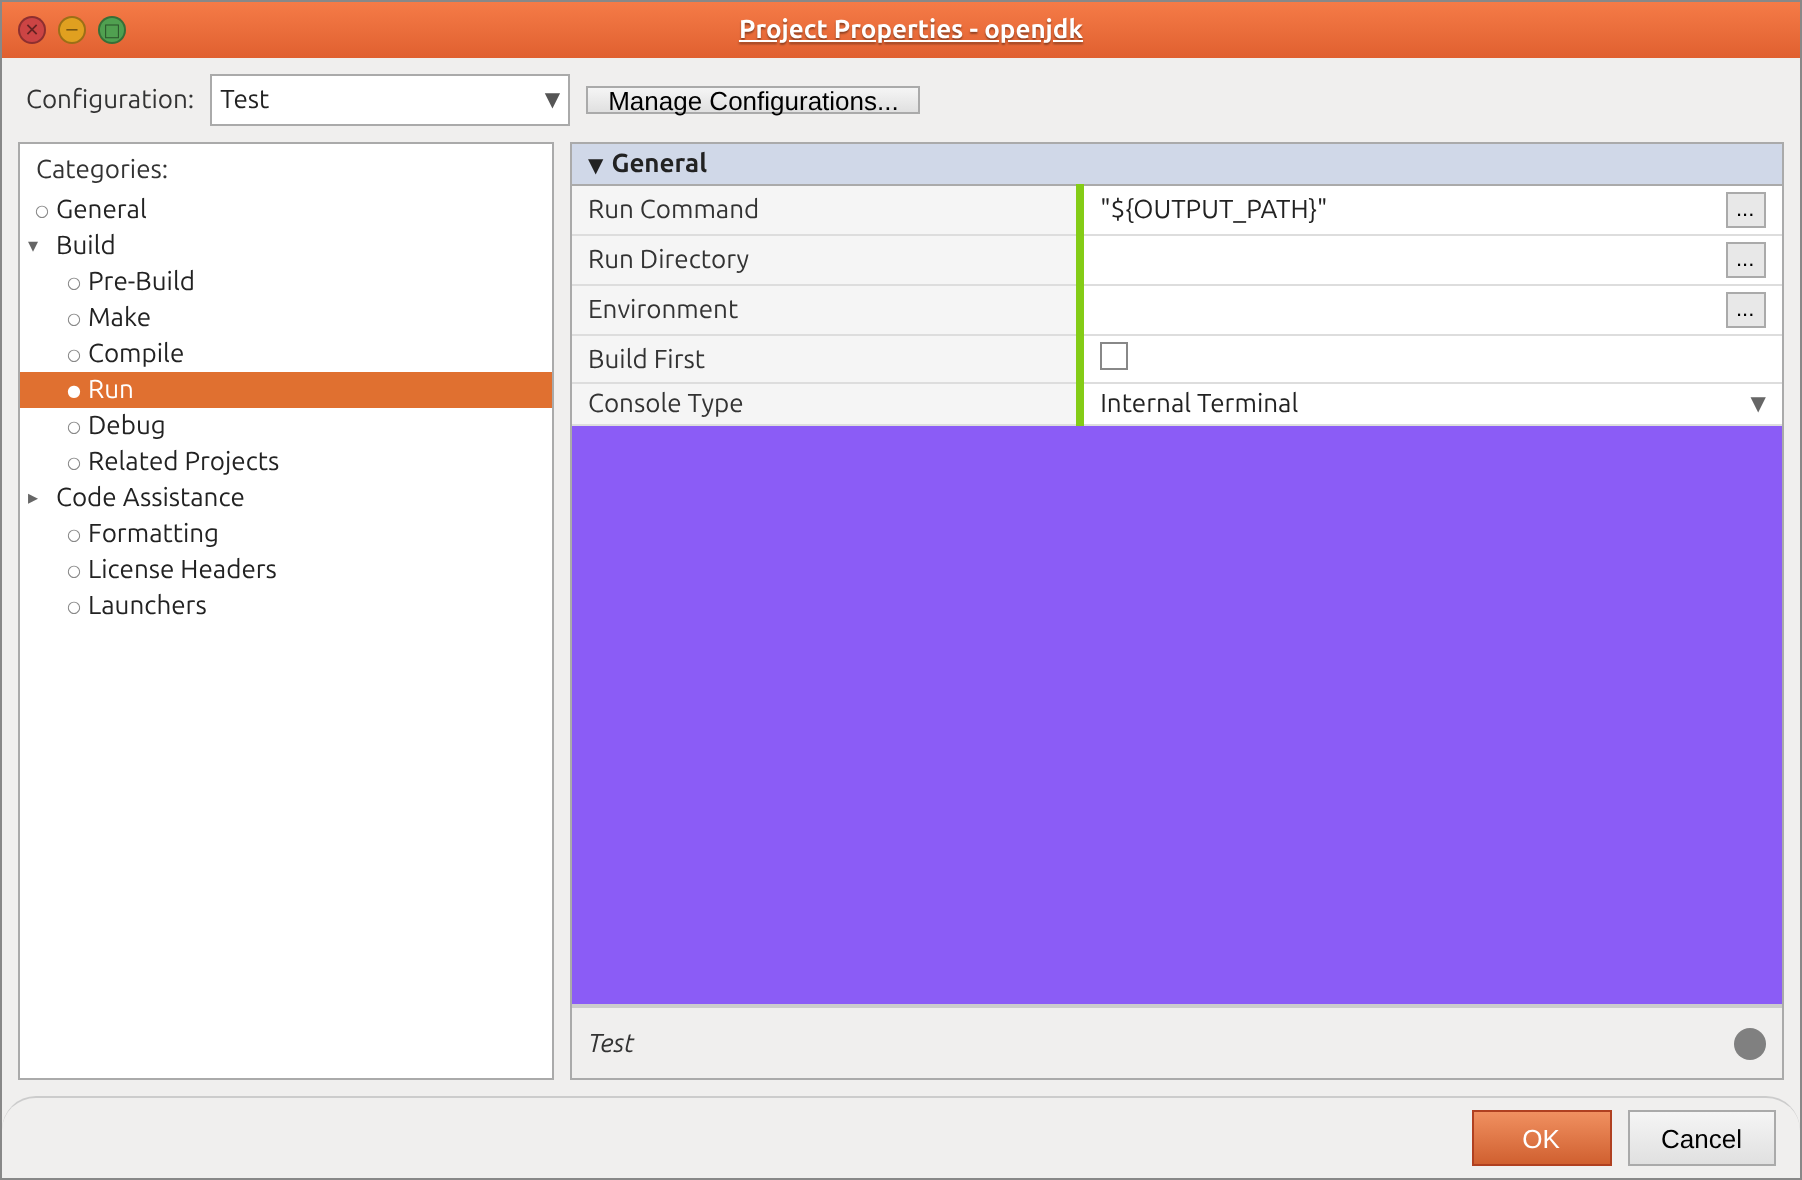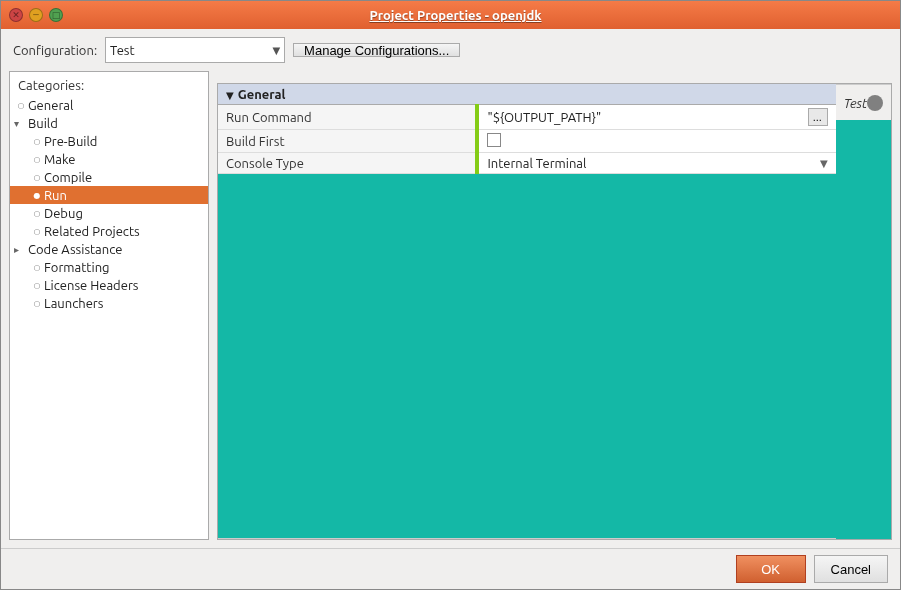--- a/index.html
+++ b/index.html
@@ -113,21 +113,21 @@
     .panels {
       display: flex;
       flex: 1;
       overflow: hidden;
       padding: 0 8px 8px 8px;
       gap: 8px;
     }
 
     
     .left-panel {
-      width: 200px;
+      width: 268px;
       flex-shrink: 0;
       background: white;
       border: 1px solid #aaa;
       overflow-y: auto;
       padding: 4px 0;
     }
 
     .categories-label {
       padding: 2px 8px 4px 8px;
       font-size: 13px;
@@ -162,26 +162,25 @@
     }
     .tree-item.selected .bullet { color: white; }
     .tree-item .item-label {
       font-size: 13px;
     }
 
     
     .right-panel {
       flex: 1;
       display: flex;
-      flex-direction: row;
+      flex-direction: column;
       gap: 0;
       border: 1px solid #aaa;
-      background: #14b8a6;
+      background: #8b5cf6;
       overflow: hidden;
-      margin-top: 12px;
     }
 
     .properties-table {
       flex: 1;
       overflow-y: auto;
       border-bottom: 1px solid #ccc;
     }
 
     table {
       width: 100%;
@@ -276,20 +275,21 @@
 
     
     .dialog-footer {
       display: flex;
       justify-content: flex-end;
       padding: 6px 12px;
       gap: 8px;
       background: #f0efee;
       border-top: 1px solid #ccc;
       flex-shrink: 0;
+      border-radius: 17px;
     }
     .footer-btn {
       border: 1px solid #aaa;
       background: linear-gradient(to bottom, #f5f5f5, #e0e0e0);
       padding: 4px 16px;
       font-size: 13px;
       cursor: pointer;
       min-width: 70px;
       height: 28px;
       display: flex;
@@ -399,20 +399,38 @@
           <table>
             <tbody id="props-tbody">
             <tr class="section-header">
                   <td colspan="2"><span class="expander-arrow">▼</span>General</td>
                 </tr>
                 <tr class="prop-row">
                   <td>Run Command</td>
                   <td>
                     <div class="prop-value-with-btn">
                       <span>"${OUTPUT_PATH}"</span>
+                      <button class="prop-value-btn">...</button>
+                    </div>
+                  </td>
+                </tr>
+                <tr class="prop-row">
+                  <td>Run Directory</td>
+                  <td>
+                    <div class="prop-value-with-btn">
+                      <span></span>
+                      <button class="prop-value-btn">...</button>
+                    </div>
+                  </td>
+                </tr>
+                <tr class="prop-row">
+                  <td>Environment</td>
+                  <td>
+                    <div class="prop-value-with-btn">
+                      <span></span>
                       <button class="prop-value-btn">...</button>
                     </div>
                   </td>
                 </tr>
                 <tr class="prop-row">
                   <td>Build First</td>
                   <td><span class="checkbox-cell"></span></td>
                 </tr>
                 <tr class="prop-row">
                   <td>Console Type</td>

